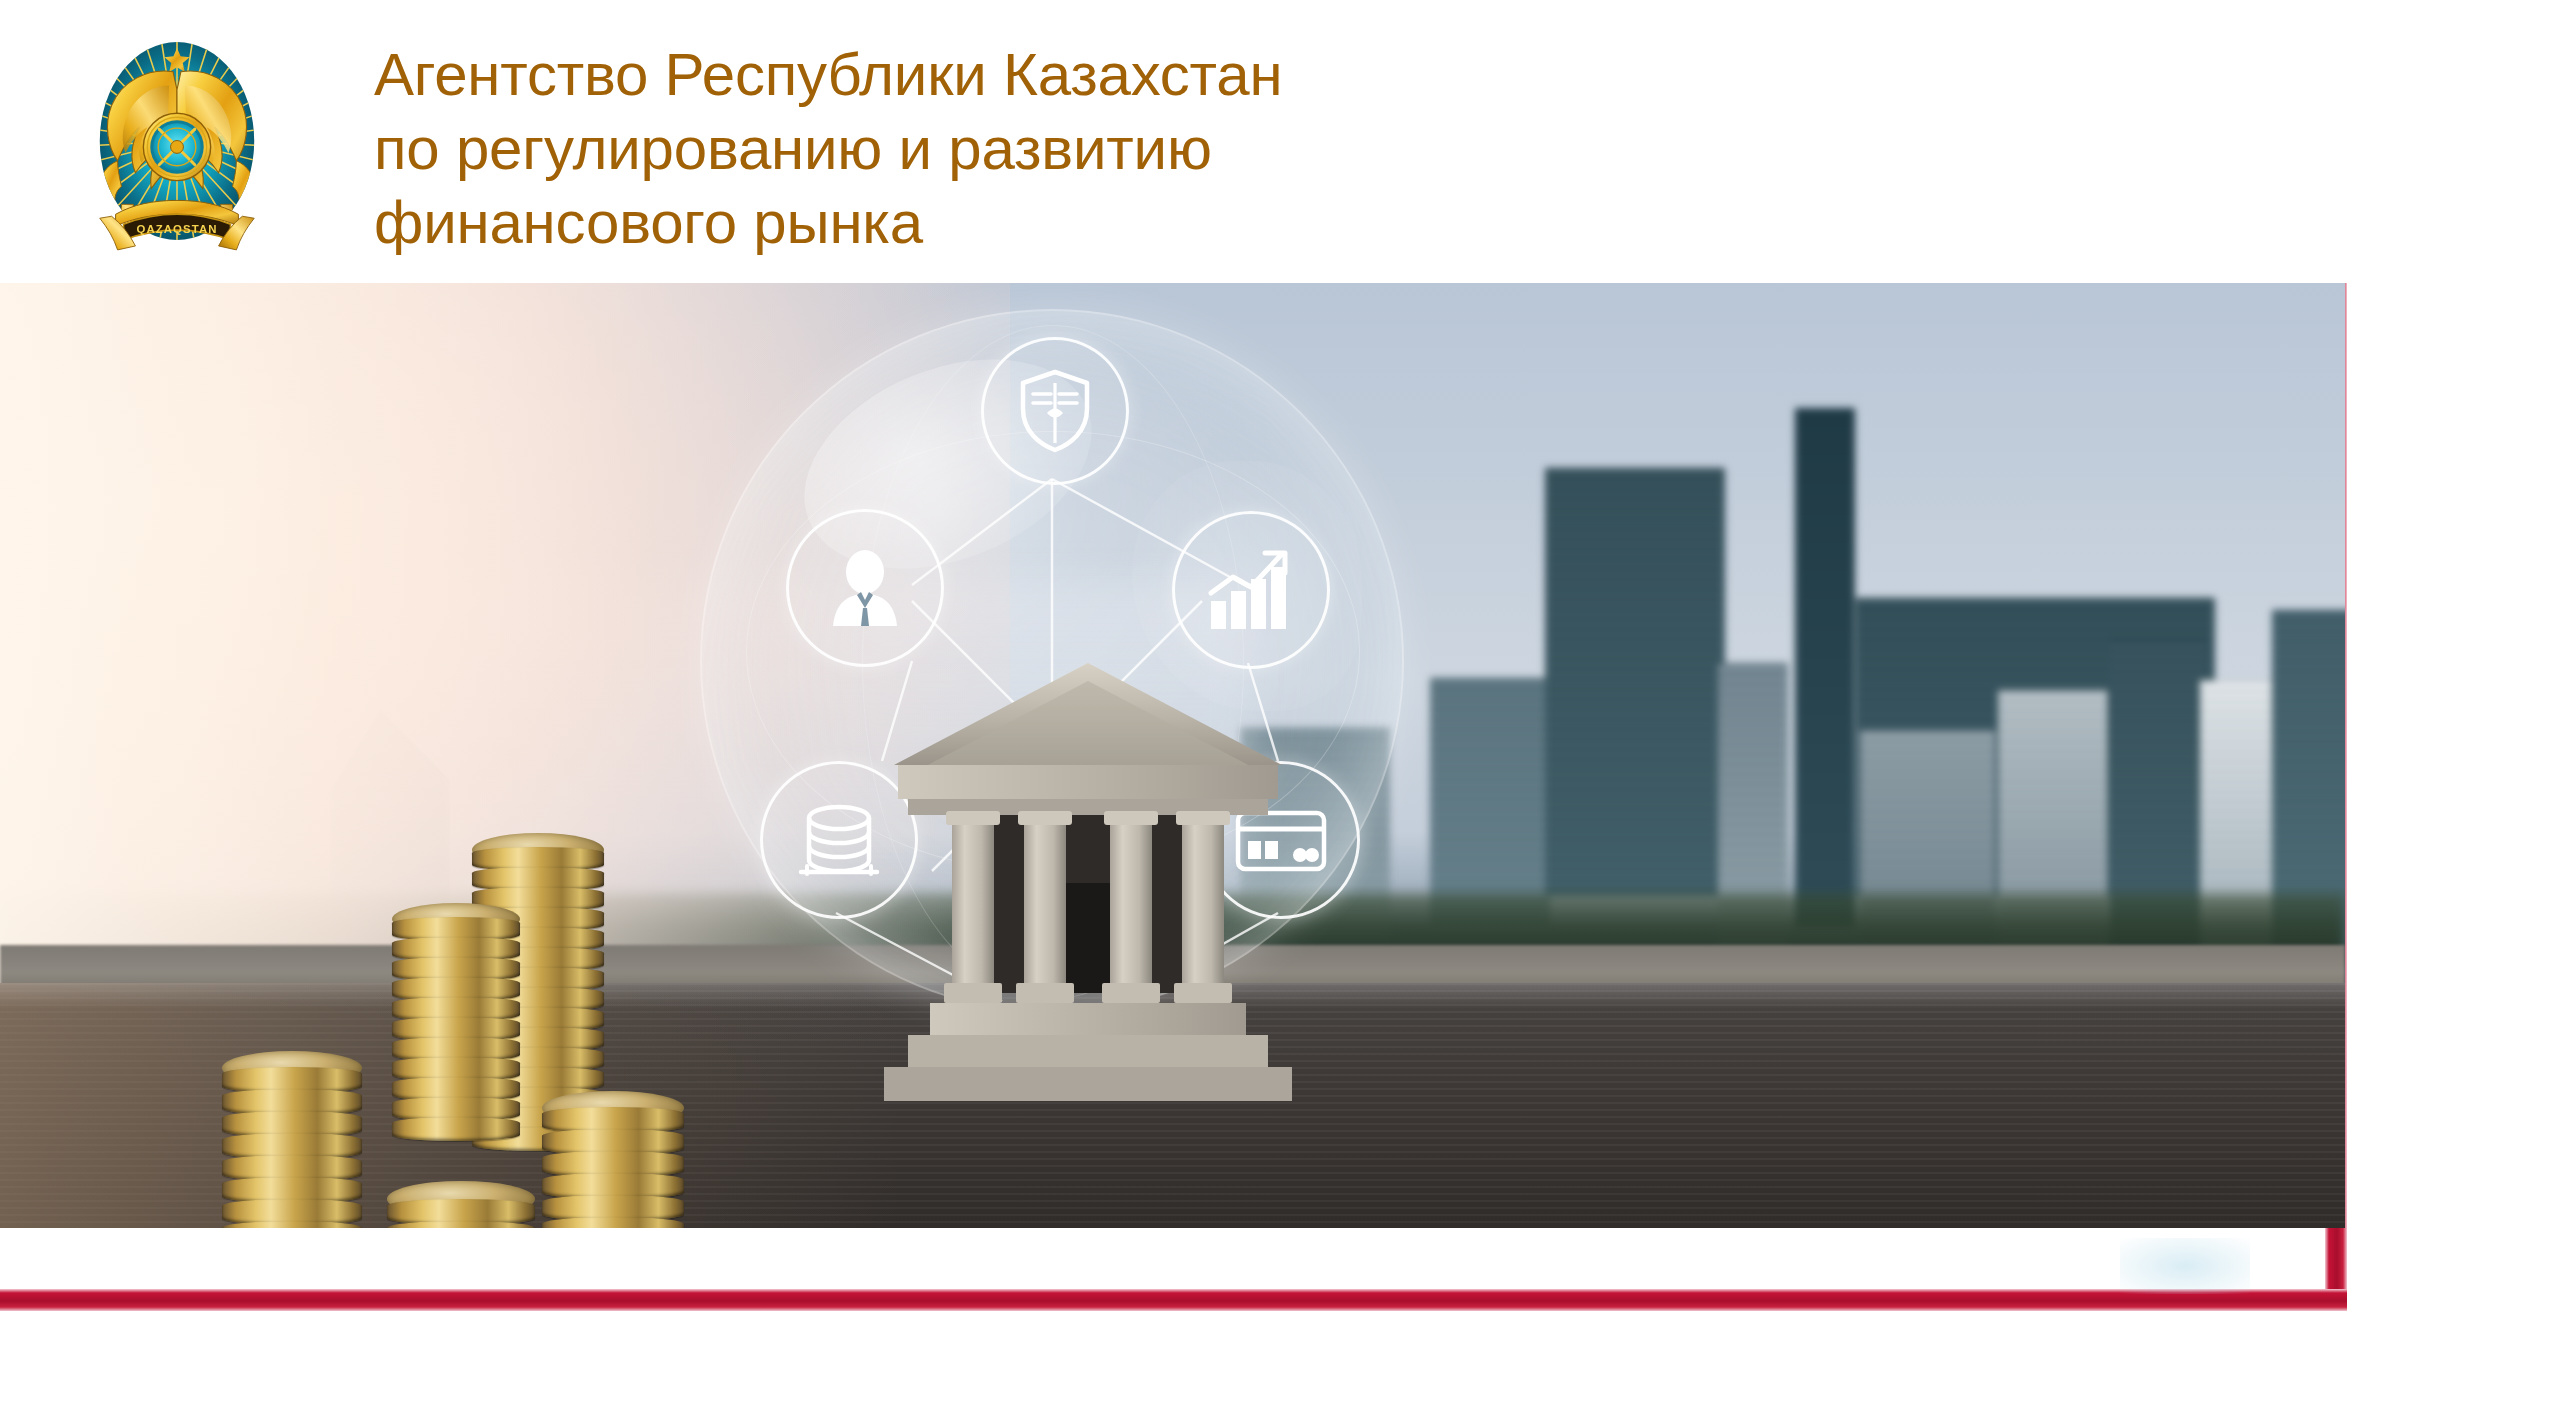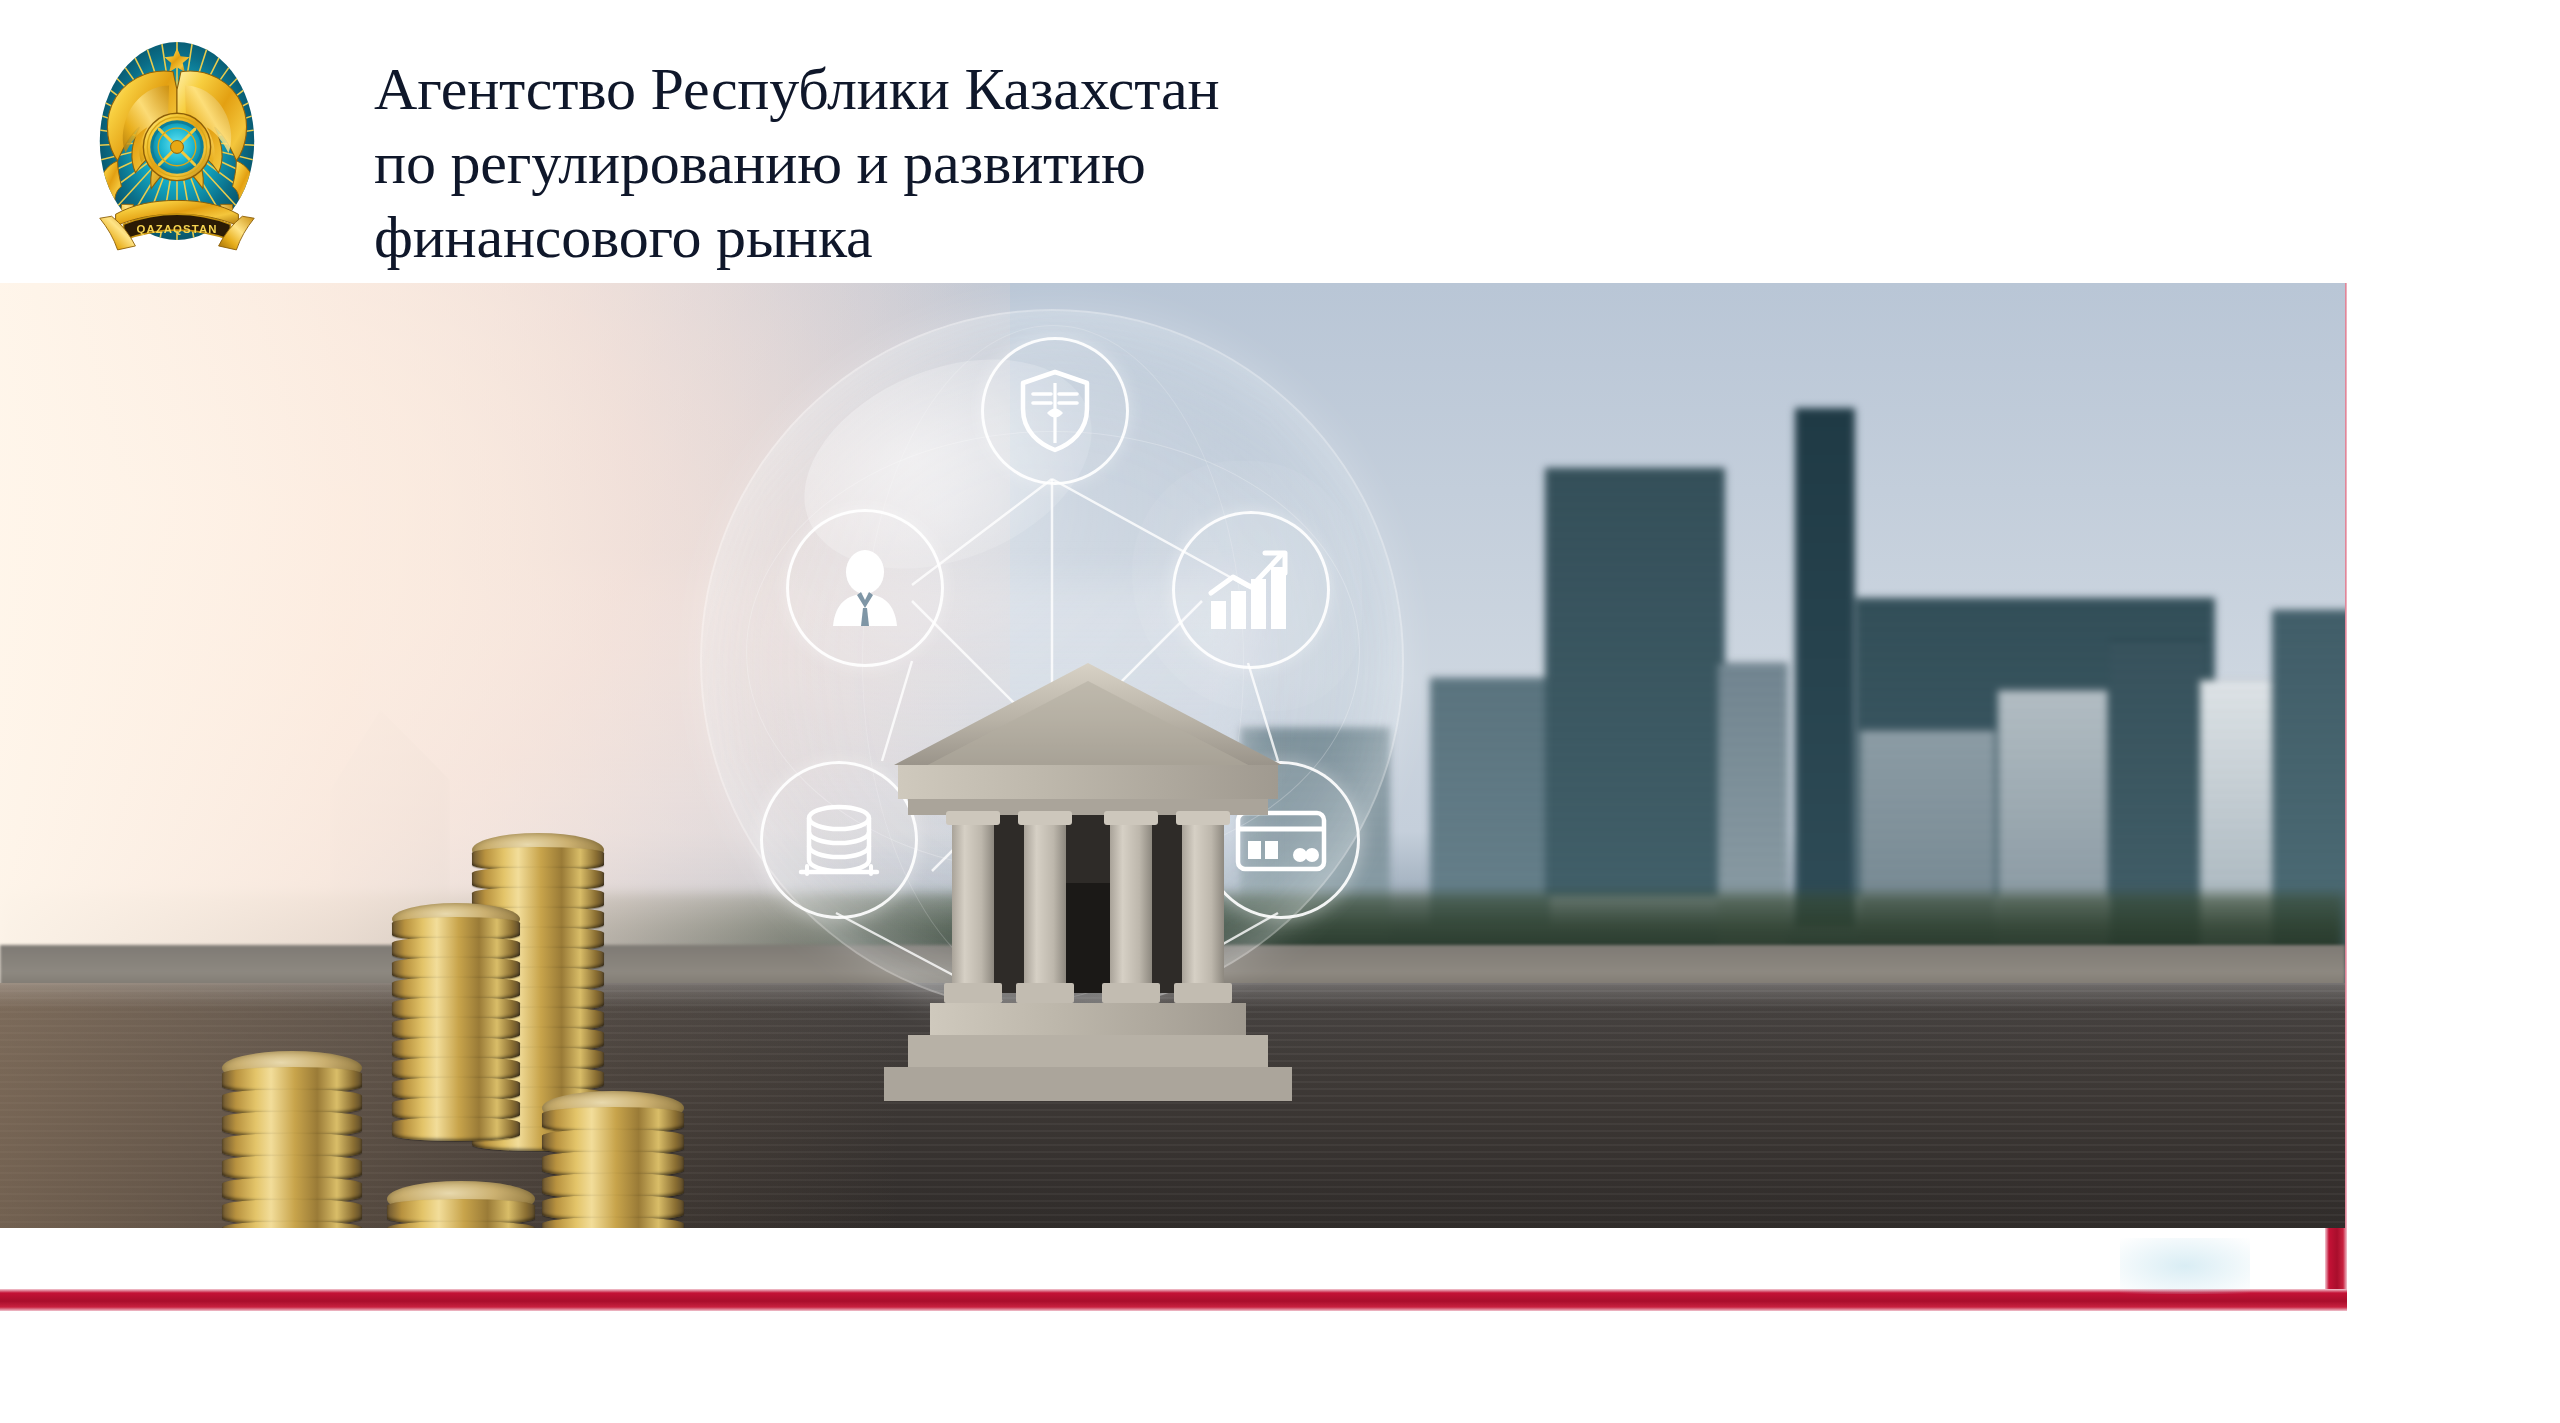--- a/index.html
+++ b/index.html
@@ -35,24 +35,24 @@
 
   .emblem {
     position: absolute;
     left: 78px; top: 30px;
     width: 198px; height: 222px;
   }
   .emblem svg { display: block; width: 100%; height: 100%; }
 
   .header-title {
     position: absolute;
-    left: 374px; top: 52px;
+    left: 374px; top: 38px;
     width: 1180px;
-    color: #0f172a;
-    font-family: Liberation Serif, serif;
+    color: #a16207;
+    font-family: Liberation Sans, sans-serif;
     font-size: 60px;
     line-height: 74px;
     letter-spacing: -0.2px;
     font-weight: 400;
     white-space: pre-line;
   }
 
   
   .frame-top {
     position: absolute;

